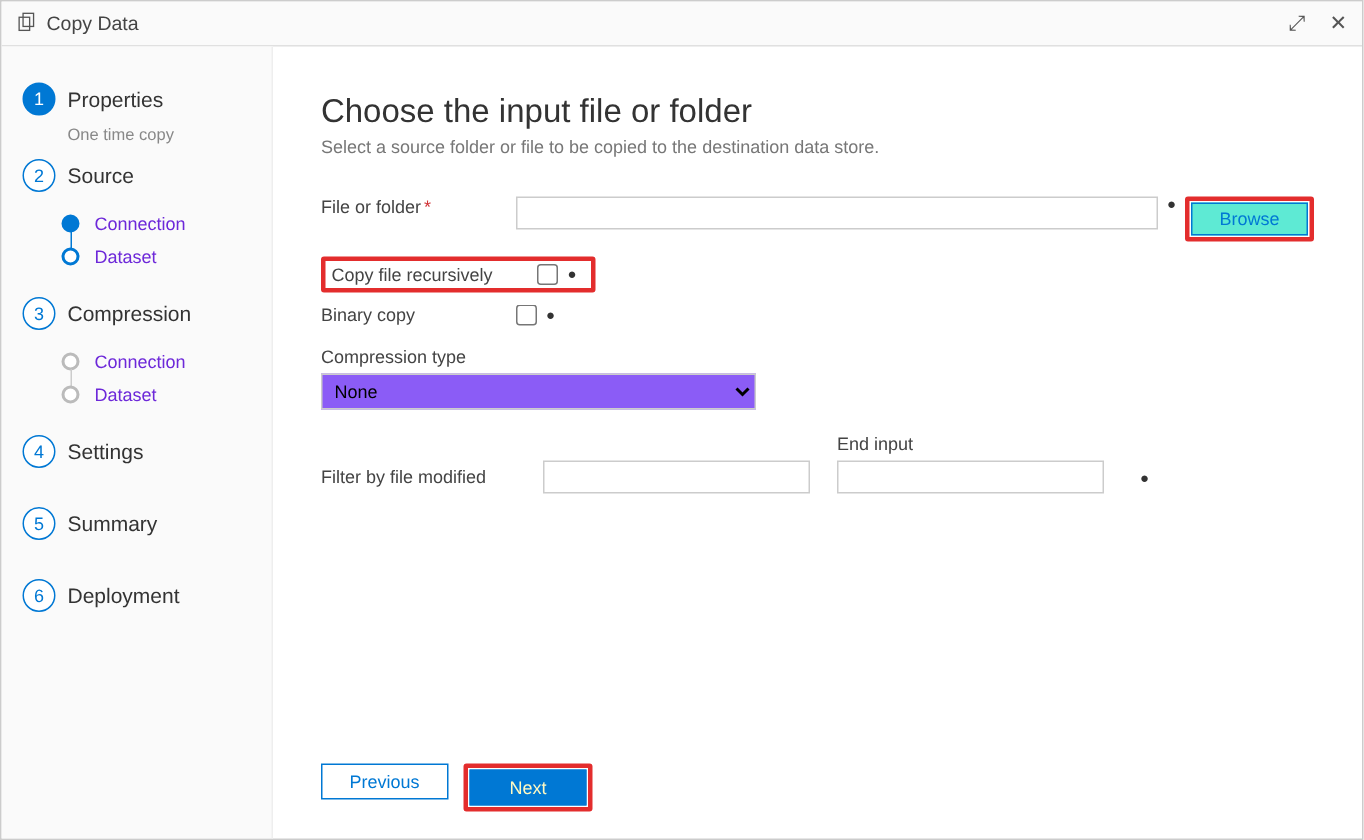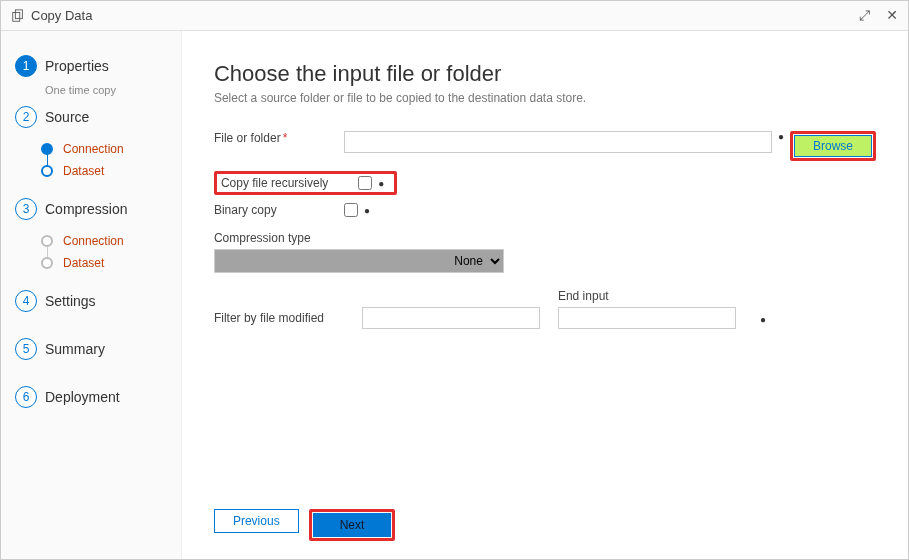--- a/index.html
+++ b/index.html
@@ -1,60 +1,60 @@
 <!DOCTYPE html>
 <html><head>
   <meta charset="utf-8">
   <style>
     * { box-sizing: border-box; margin: 0; padding: 0; font-family: "Segoe UI", Arial, sans-serif; }
     body { width: 909px; height: 560px; background: #fff; border: 1px solid #ccc; overflow: hidden; }
     .header { height: 30px; display: flex; align-items: center; padding: 0 10px; border-bottom: 1px solid #e0e0e0; background: #fafafa; }
-    .header-title { font-size: 13px; color: #444; display: flex; align-items: flex-end; gap: 6px; }
+    .header-title { font-size: 13px; color: #444; display: flex; align-items: flex-start; gap: 6px; }
     .header-spacer { flex: 1; }
     .header-actions { display: flex; gap: 16px; color: #555; }
     .header-actions span { cursor: pointer; font-size: 14px; }
     .body { display: flex; height: calc(100% - 30px); }
     .sidebar { width: 185px; background: #fafafa; border-right: 1px solid #eee; padding-top: 20px; }
     .step { display: flex; align-items: flex-start; padding: 4px 14px; margin-bottom: 6px; cursor: pointer; }
     .step-circle { width: 22px; height: 22px; border-radius: 50%; display: flex; align-items: center; justify-content: center; font-size: 12px; color: #0078d4; border: 1px solid #0078d4; background: #fff; flex-shrink: 0; }
     .step-circle.filled { background: #0078d4; color: #fff; border-color: #0078d4; }
     .step-label { margin-left: 8px; font-size: 14px; color: #333; line-height: 22px; }
     .step-sub { font-size: 11px; color: #888; margin-left: 30px; margin-top: -3px; margin-bottom: 6px; display: block; padding: 0 14px; }
     .substeps { margin-left: 40px; margin-bottom: 12px; }
-    .substep { display: flex; align-items: center; font-size: 12px; color: #c2410c; padding: 4px 0; position: relative; }
+    .substep { display: flex; align-items: center; font-size: 12px; color: #6d28d9; padding: 4px 0; position: relative; }
     .sub-circle { width: 12px; height: 12px; border-radius: 50%; border: 2px solid #0078d4; background: #fff; margin-right: 10px; }
     .sub-circle.filled { background: #0078d4; }
     .sub-circle.gray { border-color: #bbb; }
     .sub-connector { position: absolute; left: 6px; top: 16px; width: 1px; height: 16px; background: #0078d4; }
     .sub-connector.gray { background: #ccc; }
     .main { flex: 1; padding: 30px 32px 18px 32px; position: relative; display: flex; flex-direction: column; }
     .main-title { font-size: 22px; font-weight: 400; color: #333; margin-bottom: 4px; }
     .main-desc { font-size: 12px; color: #777; margin-bottom: 26px; }
     .form-row { display: flex; align-items: flex-start; margin-bottom: 10px; font-size: 12px; color: #444; }
     .form-label { width: 130px; font-size: 12px; color: #444; }
     .required { color: #d13438; margin-left: 2px; }
     .form-row input[type="text"] { height: 22px; border: 1px solid #ccc; padding: 0 4px; font-size: 12px; }
     .file-input { width: 428px; }
     .info-dot { margin: 0 6px; color: #333; font-size: 10px; }
     .browse-wrap { border: 3px solid #e32d2d; border-radius: 2px; padding: 1px; }
-    .browse-btn { border: 1px solid #0078d4; background: #bef264; color: #0078d4; font-size: 12px; padding: 3px 18px; cursor: pointer; }
+    .browse-btn { border: 1px solid #0078d4; background: #5eead4; color: #0078d4; font-size: 12px; padding: 3px 18px; cursor: pointer; }
     .checkbox-row-hl { display: flex; align-items: center; border: 3px solid #e32d2d; border-radius: 2px; padding: 2px 4px; width: fit-content; margin-bottom: 8px; }
     .checkbox-row { display: flex; align-items: center; margin-bottom: 14px; }
     .cb { width: 14px; height: 14px; margin-left: 30px; margin-right: 6px; }
     .cb-label { font-size: 12px; color: #444; }
     .section-label { font-size: 12px; color: #444; margin-bottom: 4px; display: block; }
-    .select-box { width: 290px; height: 24px; border: 1px solid #ccc; font-size: 12px; padding: 0 4px; background: #a3a3a3; margin-bottom: 16px; text-align: right; }
+    .select-box { width: 290px; height: 24px; border: 1px solid #ccc; font-size: 12px; padding: 0 4px; background: #8b5cf6; margin-bottom: 16px; }
     .filter-row { display: flex; align-items: flex-end; gap: 18px; }
     .filter-col { display: flex; flex-direction: column; }
     .filter-col label { font-size: 12px; color: #444; margin-bottom: 4px; }
     .filter-col input { width: 178px; height: 22px; border: 1px solid #ccc; font-size: 12px; padding: 0 4px; }
     .footer { margin-top: auto; display: flex; gap: 10px; align-items: flex-start; }
     .prev-btn { border: 1px solid #0078d4; background: #fff; color: #0078d4; font-size: 12px; padding: 4px 18px; cursor: pointer; }
     .next-wrap { border: 3px solid #e32d2d; border-radius: 2px; padding: 1px; }
-    .next-btn { border: 1px solid #0078d4; background: #0078d4; color: #0f172a; font-size: 12px; padding: 4px 26px; cursor: pointer; }
+    .next-btn { border: 1px solid #0078d4; background: #0078d4; color: #fef9c3; font-size: 12px; padding: 4px 26px; cursor: pointer; }
     .icon-svg { width: 14px; height: 14px; fill: #555; }
   </style>
 </head>
 <body>
 
 <div class="header">
   <div class="header-title">
     <svg class="icon-svg" viewBox="0 0 16 16">
         <rect x="2" y="4" width="8" height="10" stroke="#555" fill="none"></rect>
         <rect x="5" y="1" width="8" height="10" stroke="#555" fill="none"></rect>

